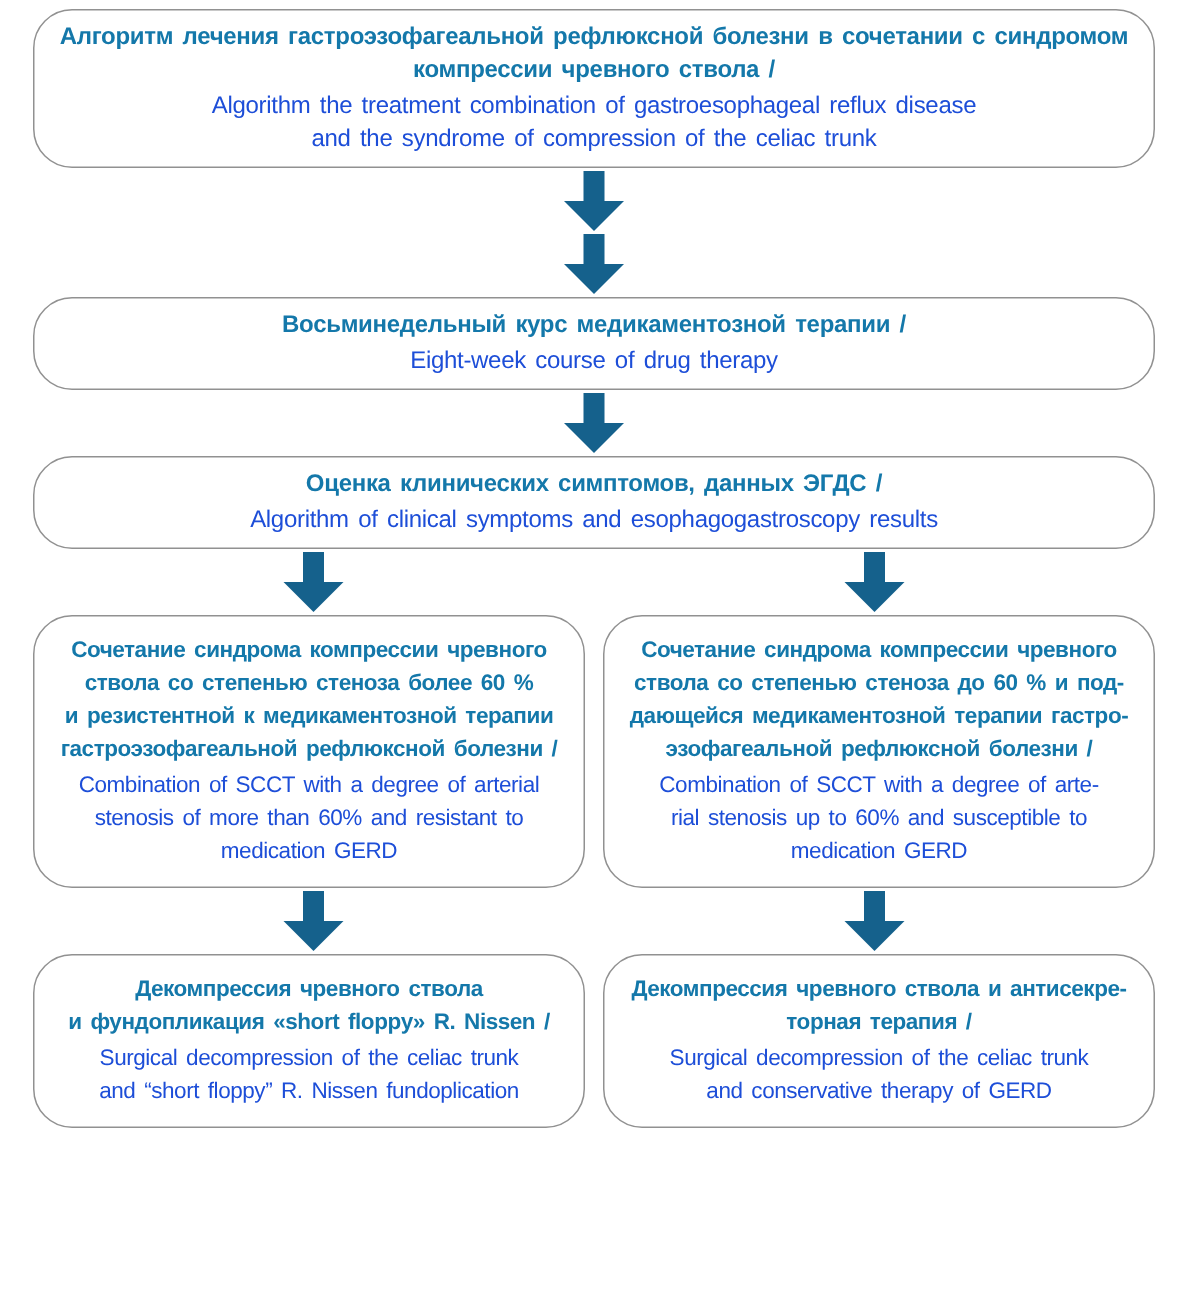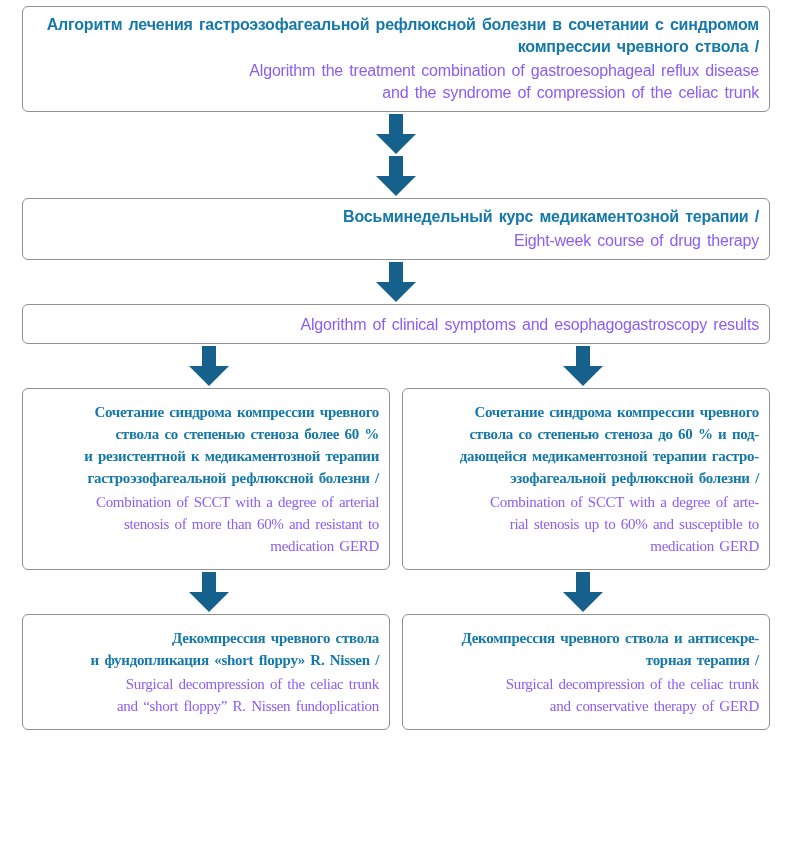--- a/index.html
+++ b/index.html
@@ -3,33 +3,33 @@
 <meta charset="utf-8">
 <style>
   html,body{margin:0;padding:0;background:#ffffff;}
   .page{
     width:792px;height:861px;box-sizing:border-box;
     padding:6px 22px 4px 22px;background:#ffffff;
     font-family:"Liberation Sans",sans-serif;
     overflow:hidden;
   }
   .box{
-    border:1px solid #919191;border-radius:6px;
-    box-sizing:border-box;text-align:right;
+    border:1px solid #919191;border-radius:26px;
+    box-sizing:border-box;text-align:center;
     padding:7px 10px;background:#ffffff;
   }
   .ru{
     color:#1478aa;font-weight:bold;font-size:16px;line-height:22px;
     white-space:pre-line;word-spacing:2px;letter-spacing:-0.2px;
   }
   .en{
-    color:#8b5cf6;font-weight:normal;font-size:16px;line-height:22px;
+    color:#1d4ed8;font-weight:normal;font-size:16px;line-height:22px;
     white-space:pre-line;word-spacing:2px;letter-spacing:-0.2px;margin-top:2px;
   }
-  .two-col{display:flex;gap:12px;font-family:Liberation Serif, serif;}
+  .two-col{display:flex;gap:12px;}
   .two-col .box{flex:1;padding:12px 10px;}
   .two-col .ru,.two-col .en{font-size:15px;line-height:22px;letter-spacing:-0.3px;}
   .arrow-row{display:flex;margin:2px 0;}
   .arrow-row.single{justify-content:center;}
   .arrow-cell{flex:1;display:flex;justify-content:center;}
   .arrow{display:flex;flex-direction:column;align-items:center;}
   .arrow .stem{width:14px;height:20px;background:#15618c;}
   .arrow .head{
     width:0;height:0;
     border-left:20px solid transparent;
@@ -70,20 +70,21 @@
   </div>
 
   <div class="arrow-row single">
     <div class="arrow">
       <div class="stem"></div>
       <div class="head"></div>
     </div>
   </div>
 
   <div class="box">
+    <div class="ru">Оценка клинических симптомов, данных ЭГДС /</div>
     <div class="en">Algorithm of clinical symptoms and esophagogastroscopy results</div>
   </div>
 
   <div class="arrow-row">
     <div class="arrow-cell">
       <div class="arrow">
         <div class="stem"></div>
         <div class="head"></div>
       </div>
     </div>

